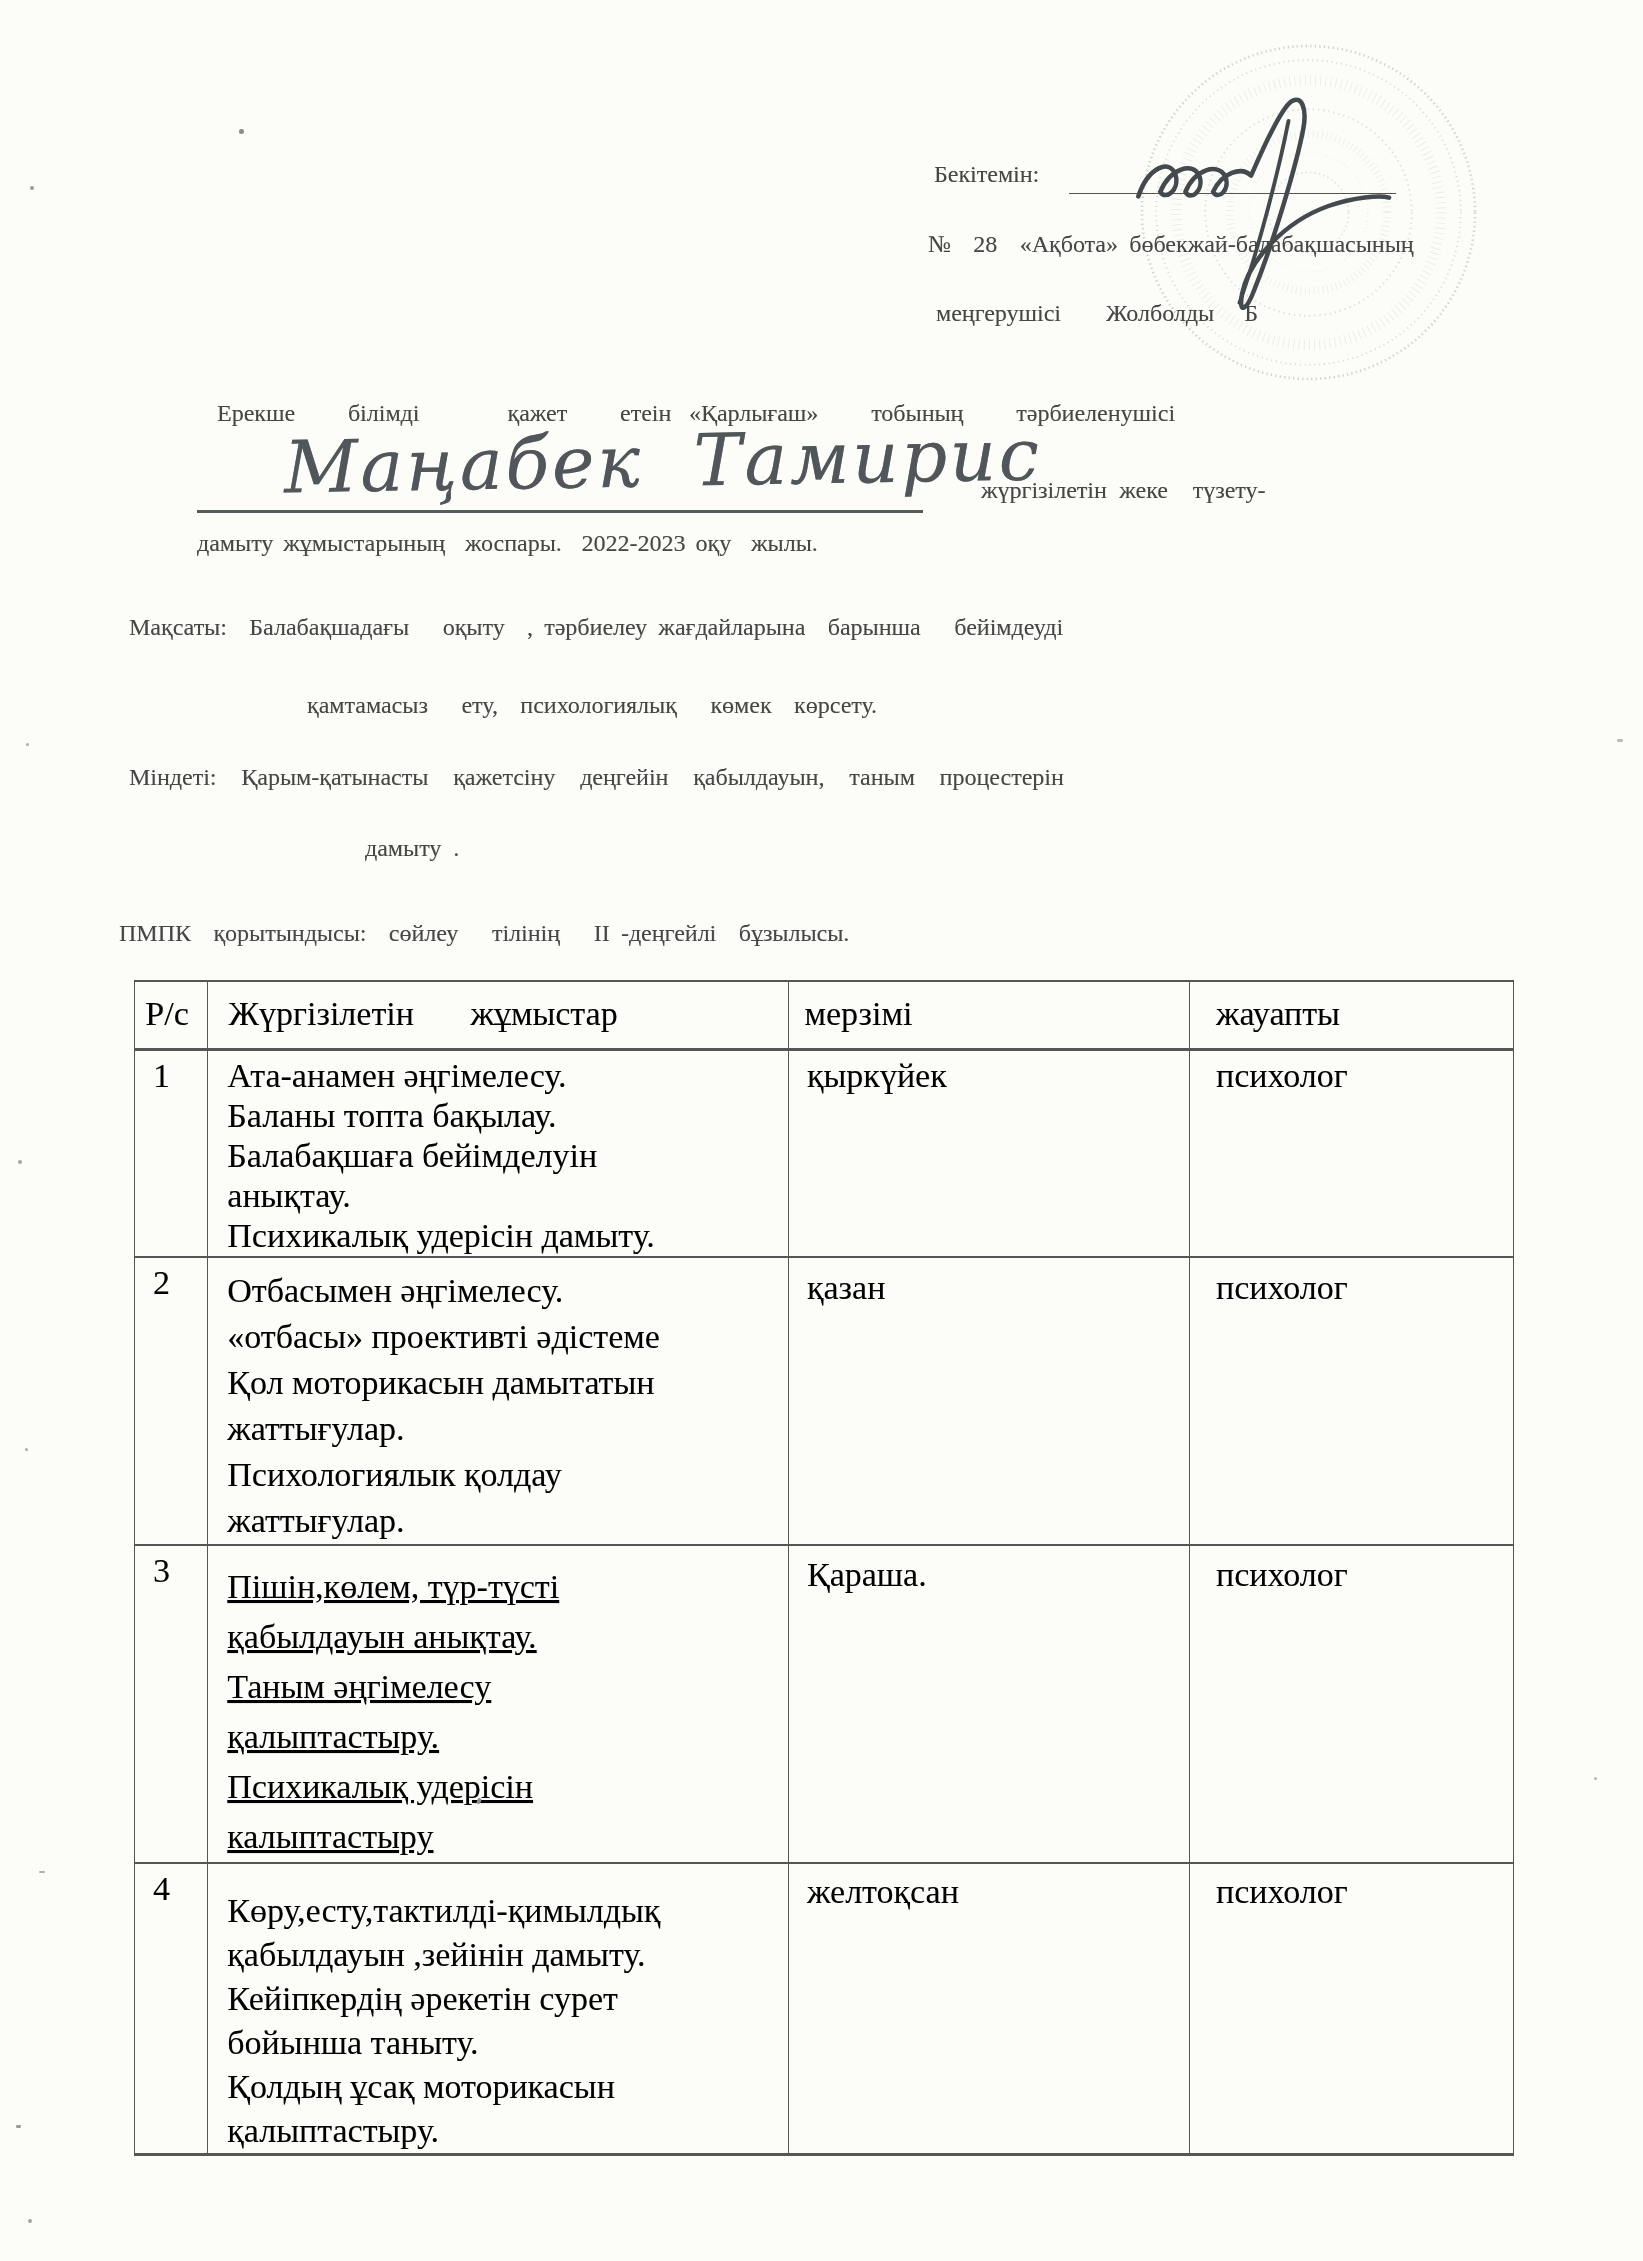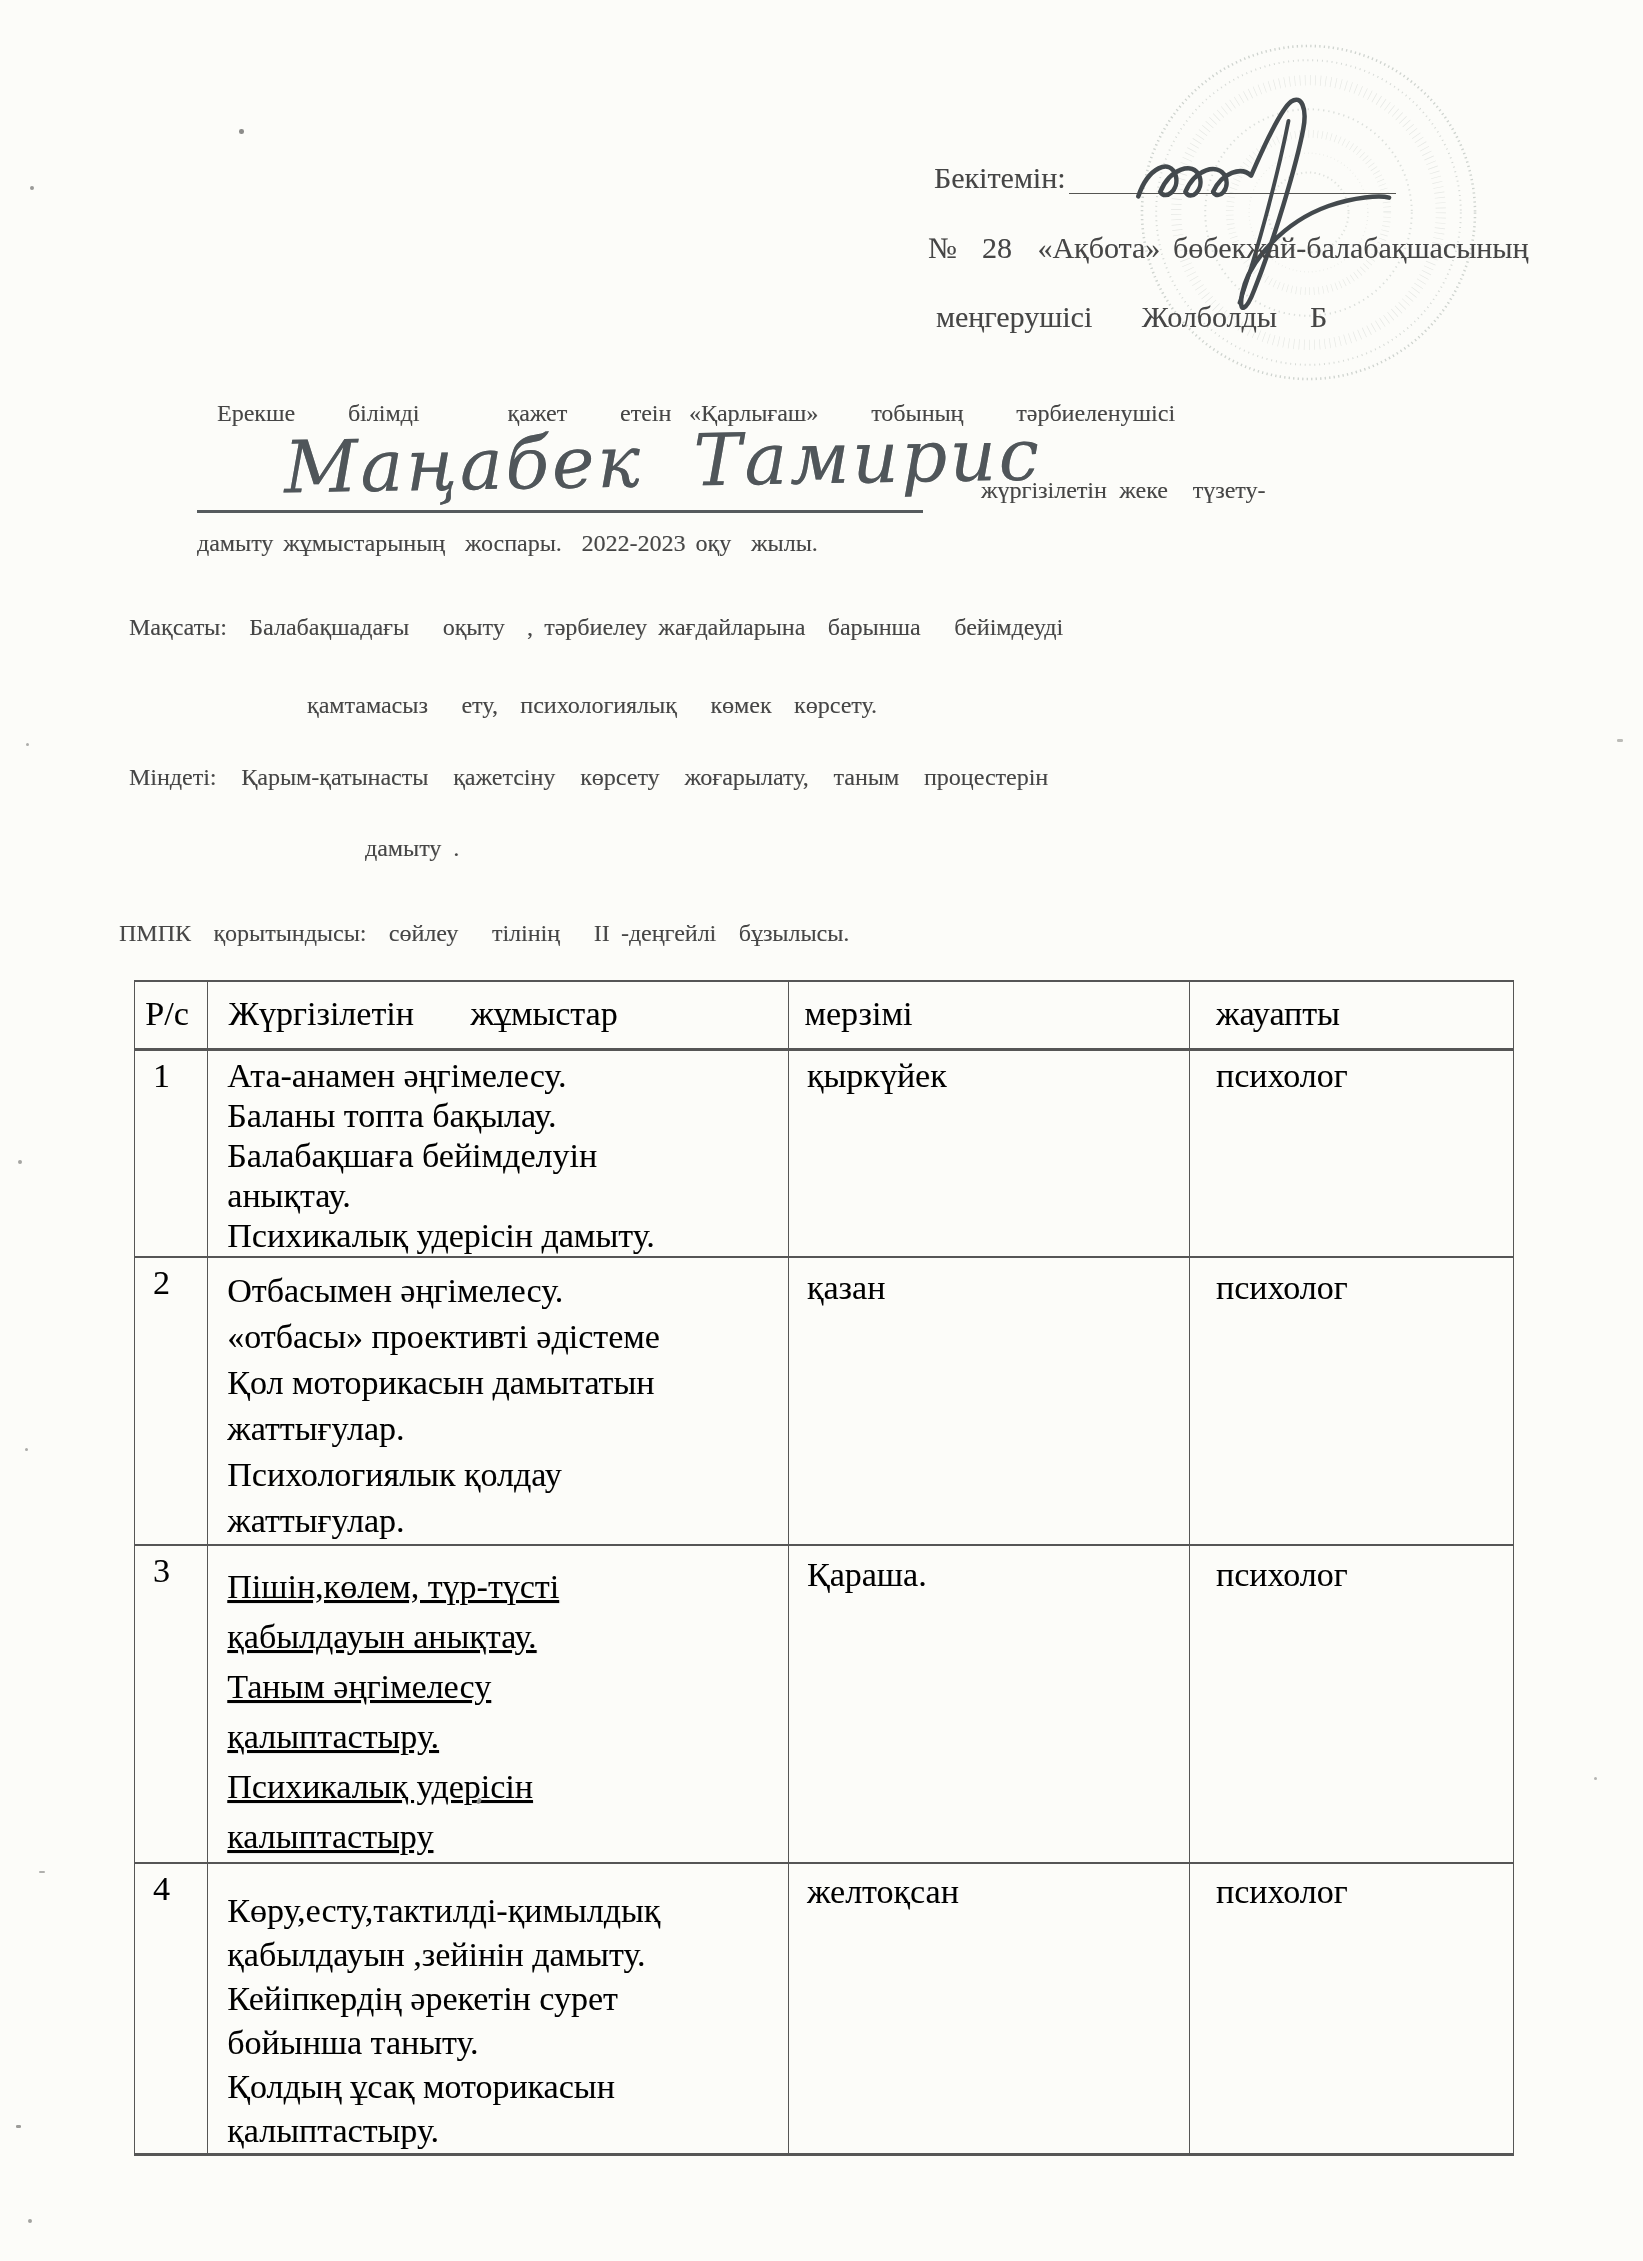--- a/index.html
+++ b/index.html
@@ -14,21 +14,21 @@
     overflow: hidden;
   }
   .txt {
     position: absolute;
     white-space: pre;
     font-size: 24px;
     line-height: 1.1;
     color: #464646;
     text-shadow: 0.3px 0.3px 0.6px rgba(80,80,80,0.35);
   }
-  .small { font-size: 30px; }
+  .small { font-size: 24px; }
   .sig-underline {
     position: absolute;
     border-bottom: 1.9px solid #555552;
     height: 0;
   }
   .name-underline {
     position: absolute;
     border-bottom: 3.2px solid #565b5e;
     height: 0;
   }
@@ -129,21 +129,21 @@
 
   <div class="handwritten" style="left:284px; top:419px;">Маңабек  Тамирис</div>
   <div class="name-underline" style="left:197px; top:510px; width:726px;"></div>
 
   <div class="txt" style="left:981px; top:477px; word-spacing:6.4px;">жүргізілетін жеке  түзету-</div>
   <div class="txt" style="left:197px; top:530px; word-spacing:3.9px;">дамыту жұмыстарының  жоспары.  2022-2023 оқу  жылы.</div>
 
   <div class="txt" style="left:129px; top:614px; word-spacing:5.2px;">Мақсаты:  Балабақшадағы   оқыту  , тәрбиелеу жағдайларына  барынша   бейімдеуді</div>
   <div class="txt" style="left:307px; top:692px; word-spacing:5.2px;">қамтамасыз   ету,  психологиялық   көмек  көрсету.</div>
 
-  <div class="txt" style="left:129px; top:764px; word-spacing:6.4px;">Міндеті:  Қарым-қатынасты  қажетсіну  көрсету  жоғарылату,  таным  процестерін</div>
+  <div class="txt" style="left:129px; top:764px; word-spacing:6.4px;">Міндеті:  Қарым-қатынасты  қажетсіну  деңгейін  қабылдауын,  таным  процестерін</div>
   <div class="txt" style="left:365px; top:835px;">дамыту  .</div>
 
   <div class="txt" style="left:119px; top:920px; word-spacing:5.2px;">ПМПК  қорытындысы:  сөйлеу   тілінің   II -деңгейлі  бұзылысы.</div>
 
   <table class="plan">
     <colgroup>
       <col style="width:73px">
         <col style="width:581px">
         <col style="width:401px">
         <col style="width:324px">

